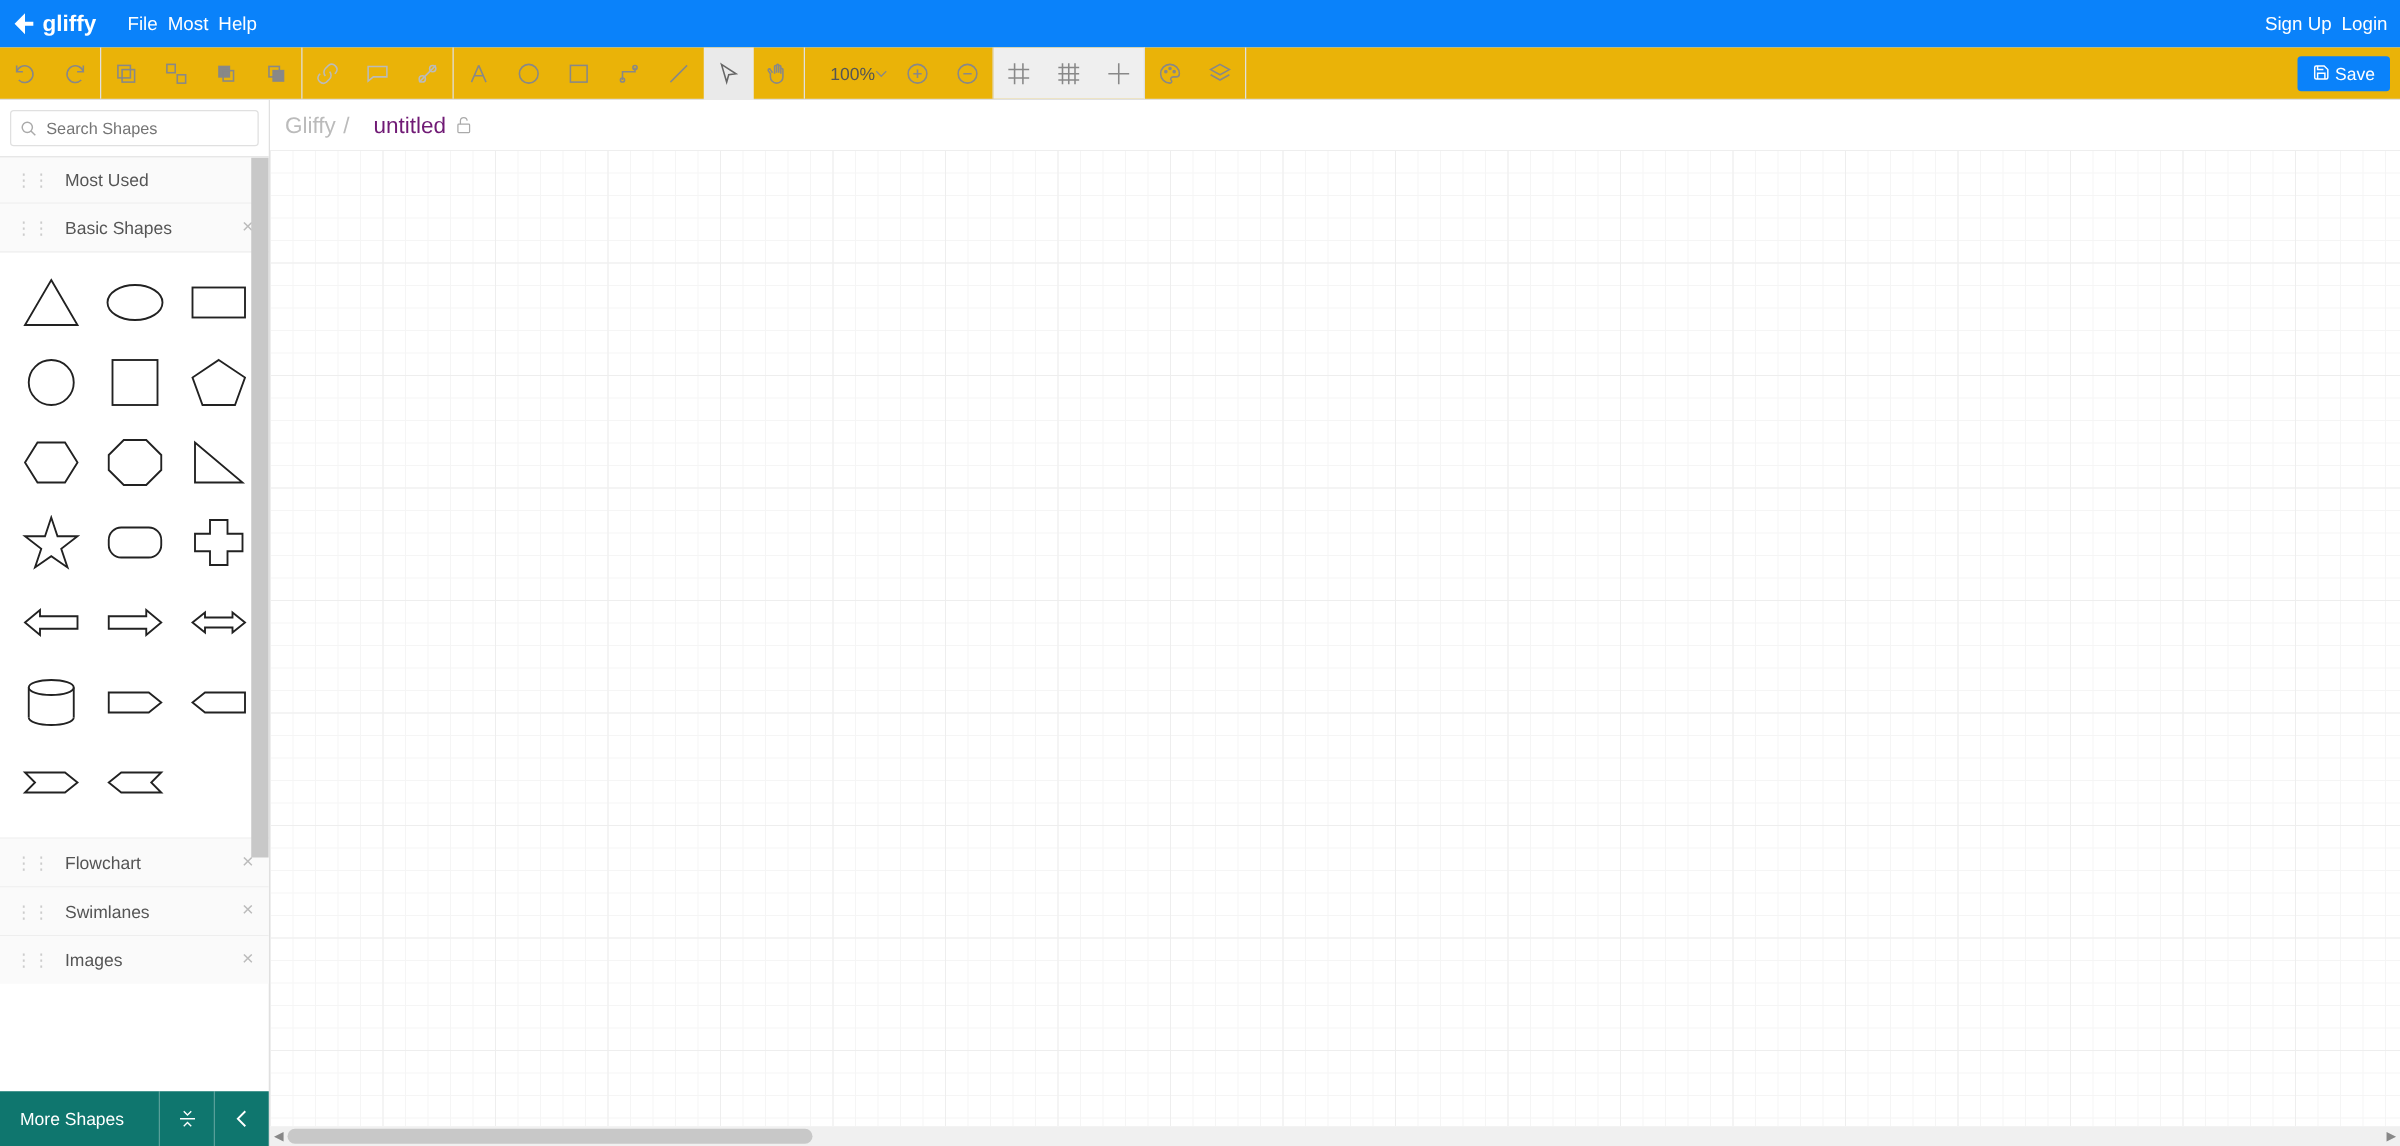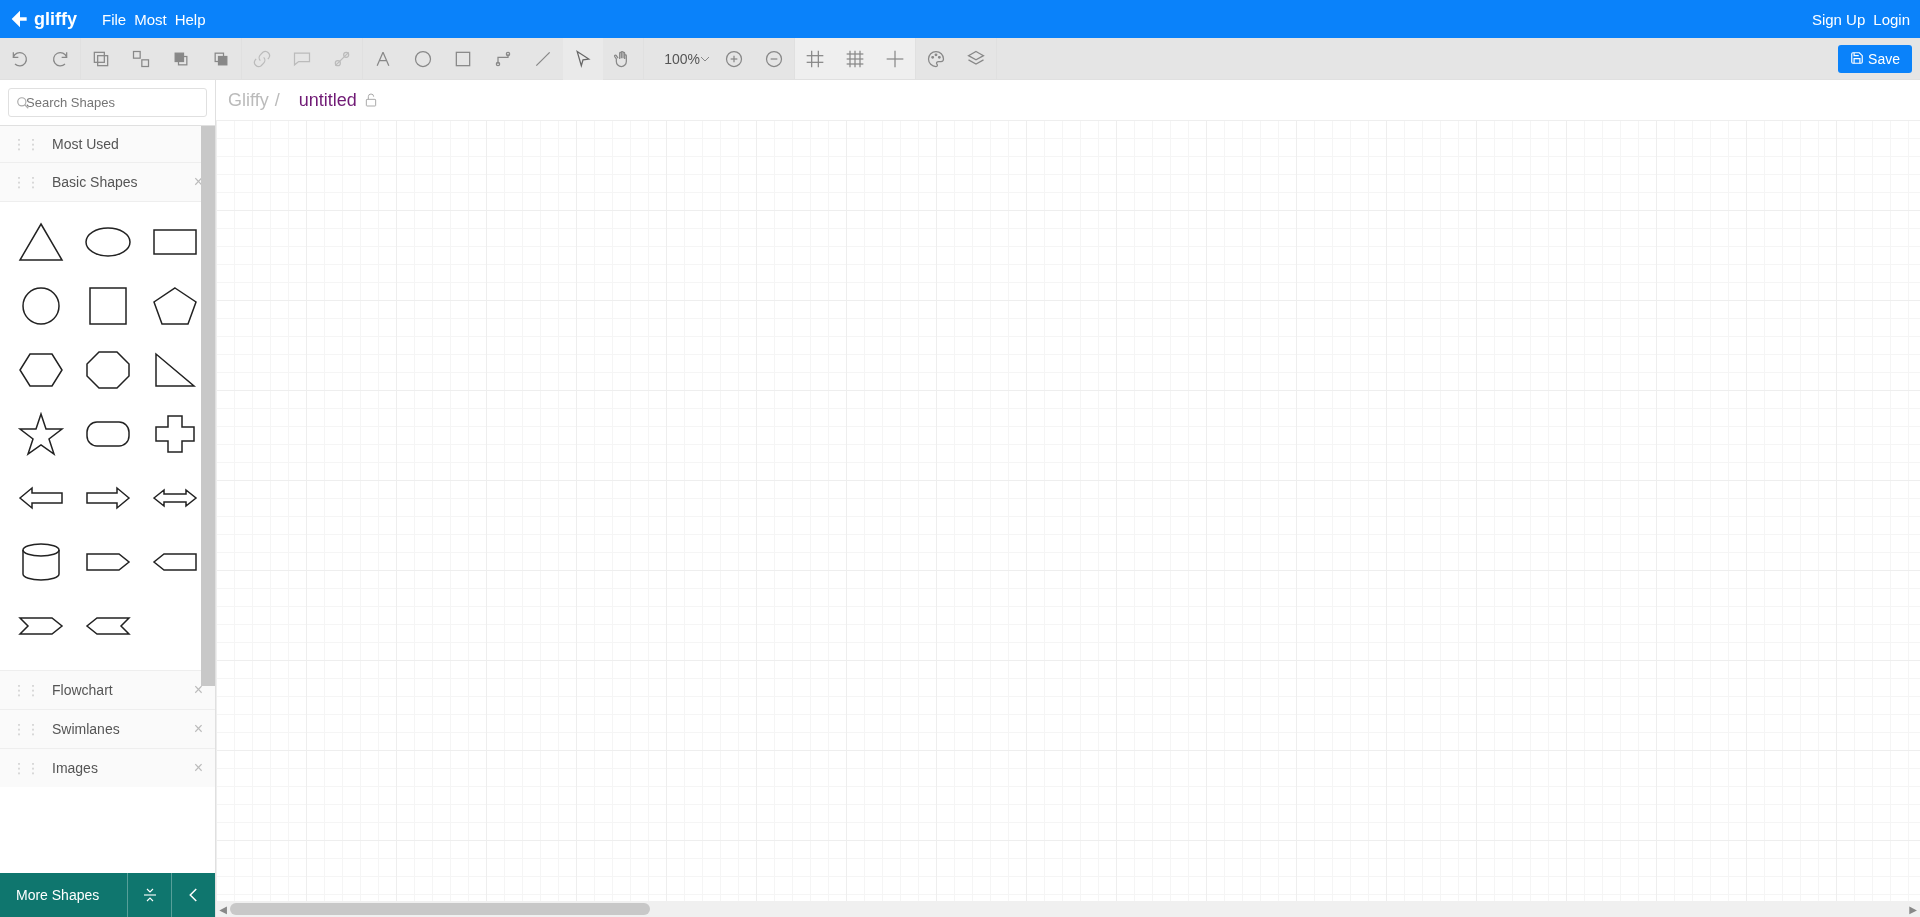--- a/index.html
+++ b/index.html
@@ -5,31 +5,31 @@
 * { box-sizing: border-box; margin: 0; padding: 0; }
 body { font-family: "Helvetica Neue", Arial, sans-serif; font-size: 14px; color: #333; overflow: hidden; width: 1920px; height: 917px; }
 .topbar { background: #0a82fa; color: #fff; height: 38px; display: flex; align-items: center; padding: 0 10px; }
 .logo { display: flex; align-items: center; font-weight: 600; font-size: 18px; margin-right: 25px; }
 .logo svg { margin-right: 4px; }
 .menu { display: flex; gap: 8px; font-size: 15px; }
 .menu span { cursor: pointer; }
 .spacer { flex: 1; }
 .auth { display: flex; gap: 8px; font-size: 15px; justify-content: flex-end; }
 .auth span { cursor: pointer; }
-.toolbar { height: 42px; background: #e5e5e5; border-bottom: 1px solid #e0e0e0; display: flex; align-items: center; }
+.toolbar { height: 42px; background: #eab308; border-bottom: 1px solid #e0e0e0; display: flex; align-items: center; }
 .tool-group { display: flex; align-items: center; height: 100%; border-right: 1px solid #e0e0e0; }
 .tool-btn { width: 40px; height: 42px; display: flex; align-items: center; justify-content: center; cursor: pointer; color: #777; }
 .tool-btn.active { background: #eaeaea; }
 .zoom-input { width: 52px; border: none; background: transparent; text-align: right; font-size: 14px; color: #555; }
 .zoom-wrap { display: flex; align-items: center; padding: 0 4px; color:#777; }
 .save-btn { background: #0a82fa; color: #fff; border: none; border-radius: 3px; padding: 6px 12px; font-size: 14px; display:flex; align-items:flex-start; gap:4px; cursor:pointer; margin-right:8px; }
 .main { display: flex; height: calc(917px - 38px - 42px); }
 .sidebar { width: 216px; background: #fff; border-right: 1px solid #e0e0e0; display: flex; flex-direction: column; position: relative; }
 .search-wrap { padding: 8px; border-bottom: 1px solid #e0e0e0; }
-.search-input { width: 100%; border: 1px solid #e0e0e0; border-radius: 3px; padding: 6px 8px 6px 17px; font-size: 13px; color:#666; }
+.search-input { width: 100%; border: 1px solid #e0e0e0; border-radius: 3px; padding: 6px 8px 6px 28px; font-size: 13px; color:#666; }
 .search-rel { position:relative; }
 .search-rel svg { position:absolute; left:8px; top:50%; transform:translateY(-50%); }
 .panel-list { flex:1; overflow-y:auto; }
 .panel-header { display:flex; align-items:center; padding: 10px 12px; border-bottom:1px solid #eee; color:#555; font-size:14px; cursor:pointer; background:#fafafa; }
 .panel-header .drag { margin-right:12px; color:#ccc; }
 .panel-header .close { margin-left:auto; color:#bbb; font-size:16px; }
 .shapes-grid { display:grid; grid-template-columns: repeat(3, 1fr); gap: 16px 10px; padding: 16px 12px 20px; border-bottom:1px solid #eee; }
 .shape-cell { display:flex; align-items:center; justify-content:center; height:48px; cursor:grab; }
 .sidebar-footer { height: 44px; background:#0f766e; color:#fff; display:flex; align-items:center; }
 .more-shapes { flex:1; padding:0 16px; font-size:14px; cursor:pointer; }

